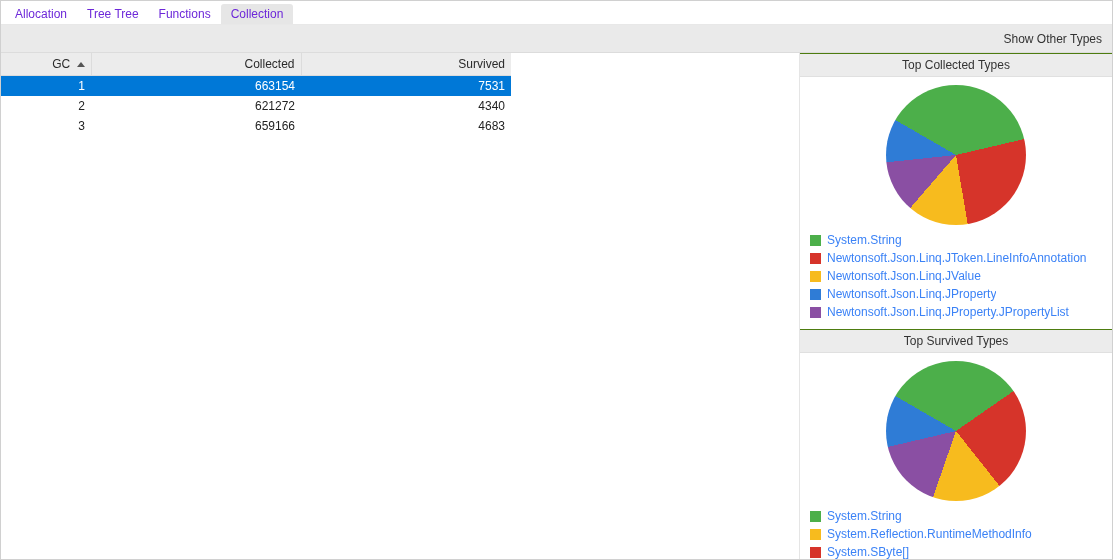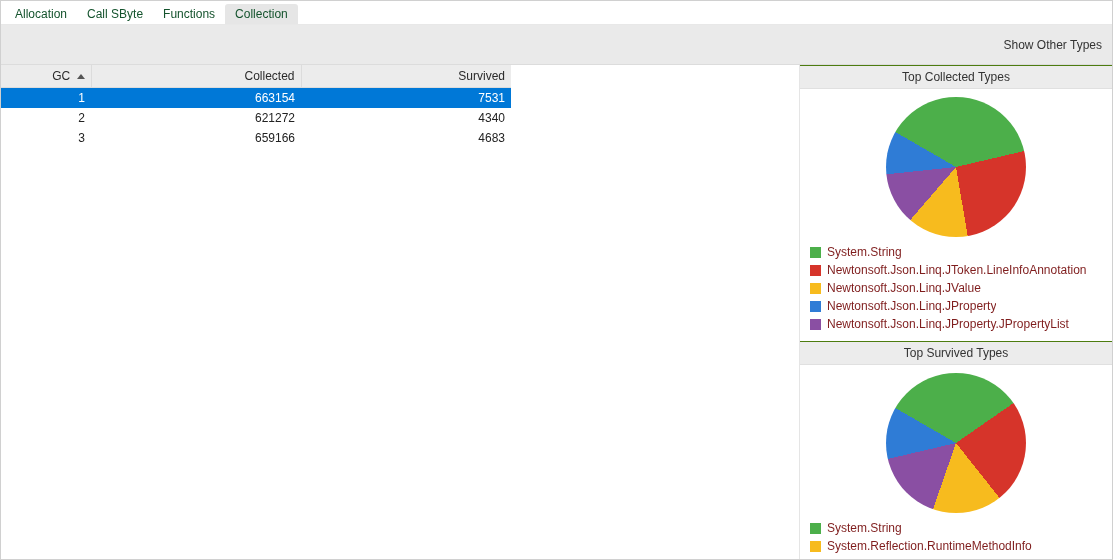--- a/index.html
+++ b/index.html
@@ -18,29 +18,29 @@
       display: flex;
       background: #ffffff;
       border-bottom: 1px solid #e8e8e8;
       padding: 2px 4px 0 4px;
       height: 24px;
       align-items: center;
     }
     .tab {
       padding: 3px 10px;
       cursor: pointer;
-      color: #14532d;
+      color: #6d28d9;
     }
     .tab.active {
       background: #e6e6e6;
       border-radius: 3px 3px 0 0;
     }
     .toolbar {
       background: #eaeaea;
-      height: 40px;
+      height: 28px;
       display: flex;
       justify-content: flex-end;
       align-items: center;
       padding: 1px 10px;
       border-bottom: 1px solid #dcdcdc;
     }
     .link-action {
       color: #333;
       cursor: pointer;
     }
@@ -125,35 +125,35 @@
       padding: 1px 0;
       line-height: 16px;
     }
     .swatch {
       width: 11px;
       height: 11px;
       flex-shrink: 0;
       margin-right: 6px;
     }
     .legend-label {
-      color: #7f1d1d;
+      color: #3b82f6;
       white-space: nowrap;
       overflow: hidden;
       text-overflow: ellipsis;
     }
     .col-gc { width: 90px; }
     .col-collected { width: 210px; }
     .col-survived { width: 210px; }
   </style>
 </head>
 <body>
 
 <div class="tabs" id="tab-strip">
     <div class="tab">Allocation</div>
-    <div class="tab">Call SByte</div>
+    <div class="tab">Tree Tree</div>
     <div class="tab">Functions</div>
     <div class="tab active">Collection</div>
   </div>
 
 <div class="toolbar">
   <span class="link-action">Show Other Types</span>
 </div>
 
 <div class="main">
   <div class="left-pane">

